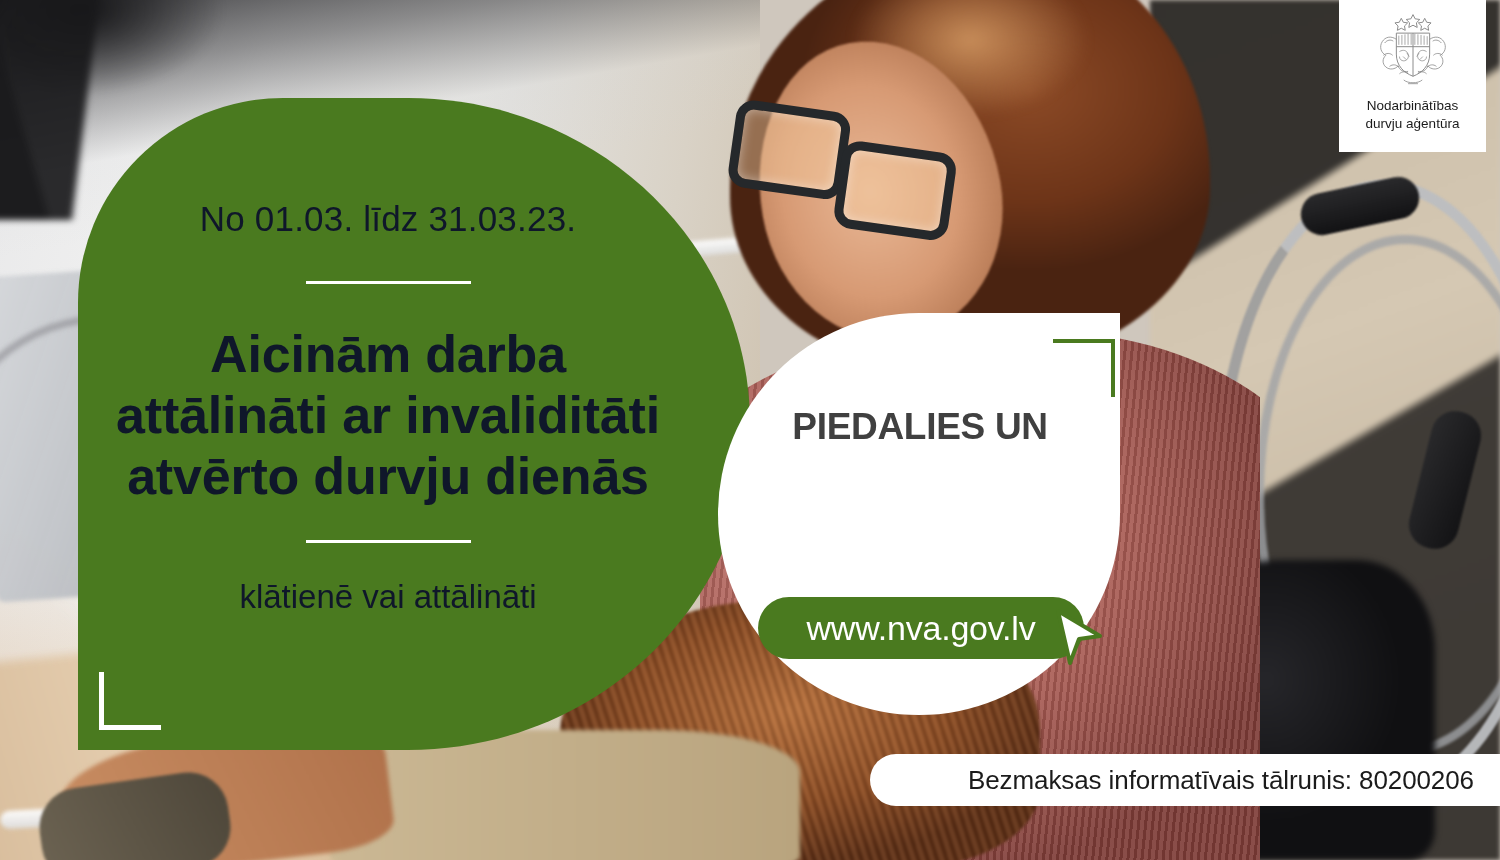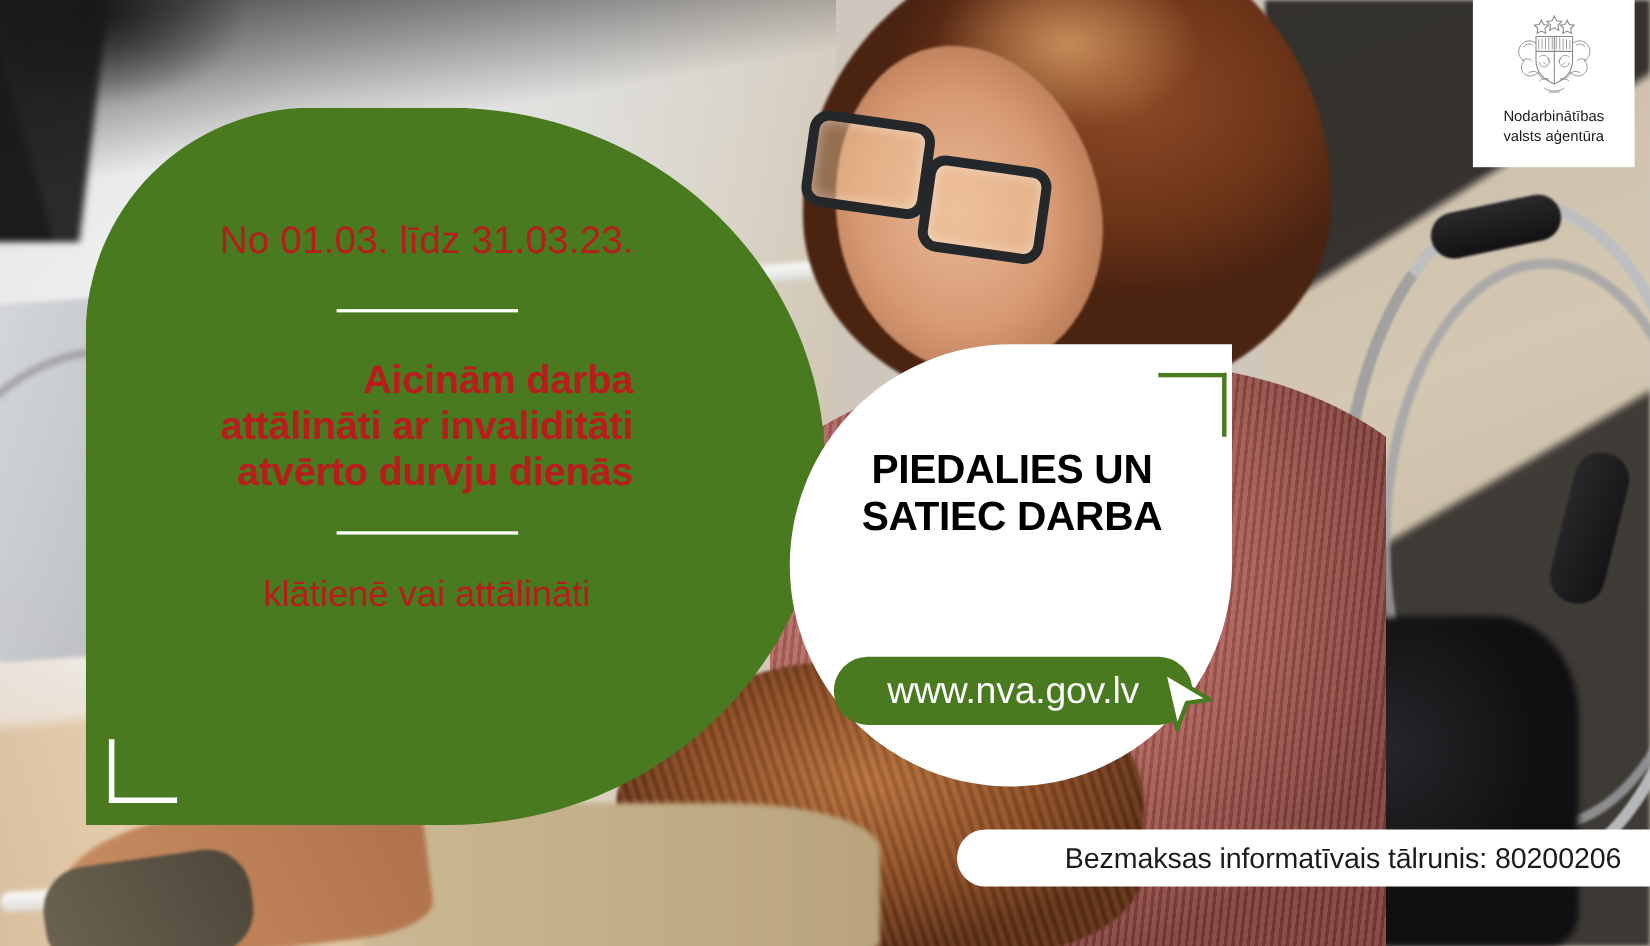--- a/index.html
+++ b/index.html
@@ -171,27 +171,27 @@
     filter:blur(2.2px);
   }
   .green-shape{
     position:absolute; left:78px; top:98px; width:672px; height:652px;
   }
   .green-shape svg{ display:block; }
 
   .green-content{
     position:absolute; left:78px; top:98px; width:620px; height:652px;
     display:flex; flex-direction:column; align-items:center; justify-content:flex-start;
-    padding-top:102px; text-align:right; color:#b91c1c;
+    padding-top:102px; text-align:center; color:#0f172a;
   }
   .g-date{ font-size:35px; font-weight:400; letter-spacing:.2px; line-height:1.1; }
   .g-rule{ width:165px; height:3px; background:#fff; margin:42px 0 40px; }
   .g-rule.b{ margin:32px 0 34px; }
   .g-head{
-    font-size:36px; font-weight:700; line-height:1.18; letter-spacing:-.2px;
+    font-size:52px; font-weight:700; line-height:1.18; letter-spacing:-.2px;
     max-width:580px;
   }
   .g-sub{ font-size:33px; font-weight:400; line-height:1.2; }
 
   .corner-br{
     position:absolute; left:99px; top:672px; width:62px; height:58px;
     border-left:5px solid #fff; border-bottom:5px solid #fff;
   }
 
   
@@ -199,21 +199,21 @@
     position:absolute; left:718px; top:313px; width:402px; height:402px;
     background:#fff;
     border-radius:50% 0 50% 50%;
   }
   .bubble-corner{
     position:absolute; left:1053px; top:339px; width:62px; height:58px;
     border-right:4px solid var(--green); border-top:4px solid var(--green);
   }
   .bubble-text{
     position:absolute; left:736px; top:405px; width:368px;
-    text-align:center; color:#000000;
+    text-align:center; color:#404040;
     font-size:37px; font-weight:700; line-height:1.17; letter-spacing:-.3px;
   }
   .url-pill{
     position:absolute; left:758px; top:573px; width:326px; height:62px;
     background:var(--green); border-radius:31px;
     display:flex; align-items:center; justify-content:center;
     color:#fff; font-size:34px; font-weight:400; letter-spacing:-.2px;margin-top:24px;
   }
   .cursor{
     position:absolute; left:1053px; top:608px; width:52px; height:62px;
@@ -298,21 +298,20 @@
     </div>
   </div>
 
   <div class="corner-br"></div>
 
   <div class="bubble"></div>
   <div class="bubble-corner"></div>
 
   <div class="bubble-text">
     <div>PIEDALIES UN</div>
-    <div>SATIEC DARBA</div>
   </div>
 
   <div class="url-pill">
     <span>www.nva.gov.lv</span>
   </div>
 
   <div class="cursor">
     <svg width="52" height="62" viewBox="0 0 52 62" xmlns="http://www.w3.org/2000/svg">
       <path d="M5,3 L47,28 L26,31 L17,55 Z" fill="#ffffff" stroke="#4A7A1F" stroke-width="4" stroke-linejoin="round"></path>
     </svg>
@@ -340,21 +339,21 @@
         <path d="M33 44 c-9 -6 -18 -4 -23 4 -5 8 -2 18 6 22 -6 5 -6 14 0 19 6 5 15 4 20 -2 2 7 9 11 16 9"></path>
         <path d="M14 50 c4 -5 10 -6 14 -3 M12 70 c5 -4 11 -4 15 0 M22 88 c5 -4 11 -3 15 1 M38 100 c4 -4 10 -4 14 -1"></path>
         <path d="M87 44 c9 -6 18 -4 23 4 5 8 2 18 -6 22 6 5 6 14 0 19 -6 5 -15 4 -20 -2 -2 7 -9 11 -16 9"></path>
         <path d="M106 50 c-4 -5 -10 -6 -14 -3 M108 70 c-5 -4 -11 -4 -15 0 M98 88 c-5 -4 -11 -3 -15 1 M82 100 c-4 -4 -10 -4 -14 -1"></path>
         <path d="M45 110 c7 6 23 6 30 0"></path>
         <path d="M52 116 h16"></path>
       </g>
     </svg>
     <div class="logo-text">
       <div>Nodarbinātības</div>
-      <div>valsts aģentūra</div>
+      <div>durvju aģentūra</div>
     </div>
   </div>
 
   <div class="phone-bar">
     <span>Bezmaksas informatīvais tālrunis: 80200206</span>
   </div>
 
 </div>
 
 </body></html>

